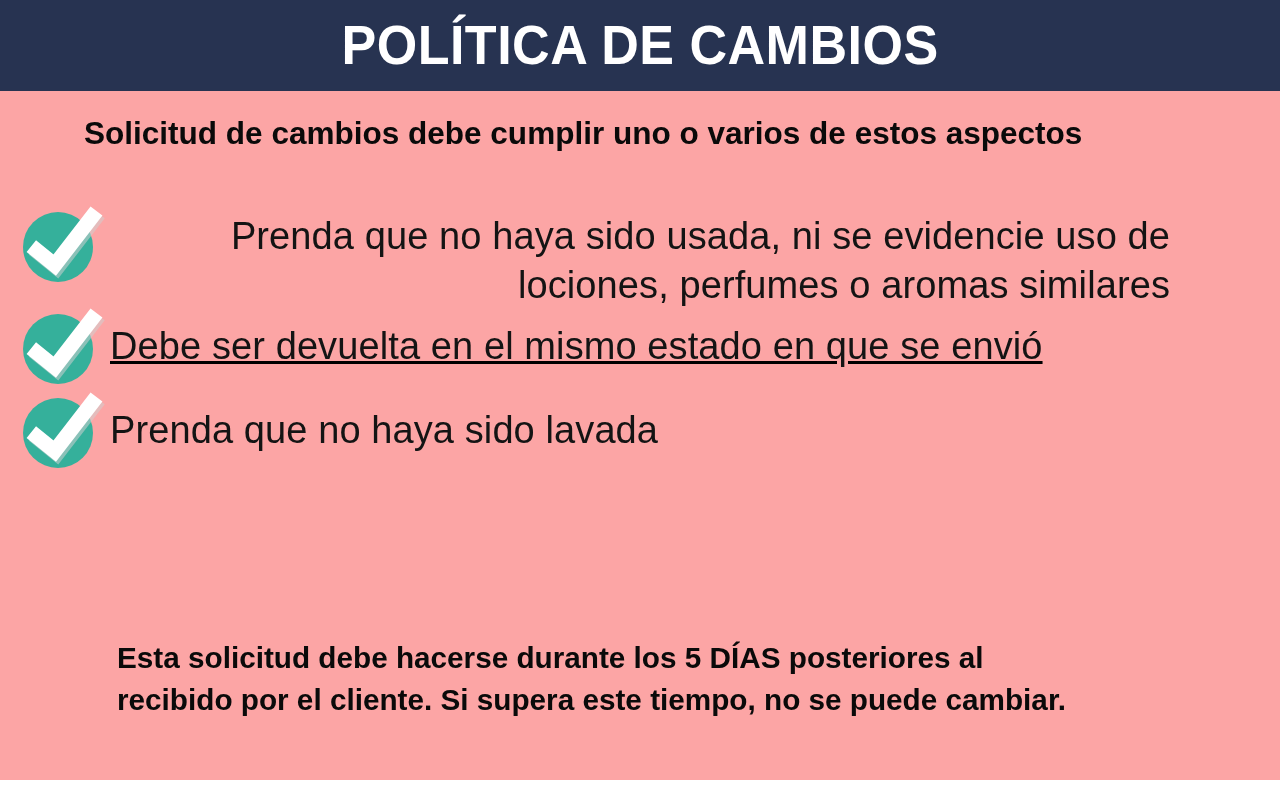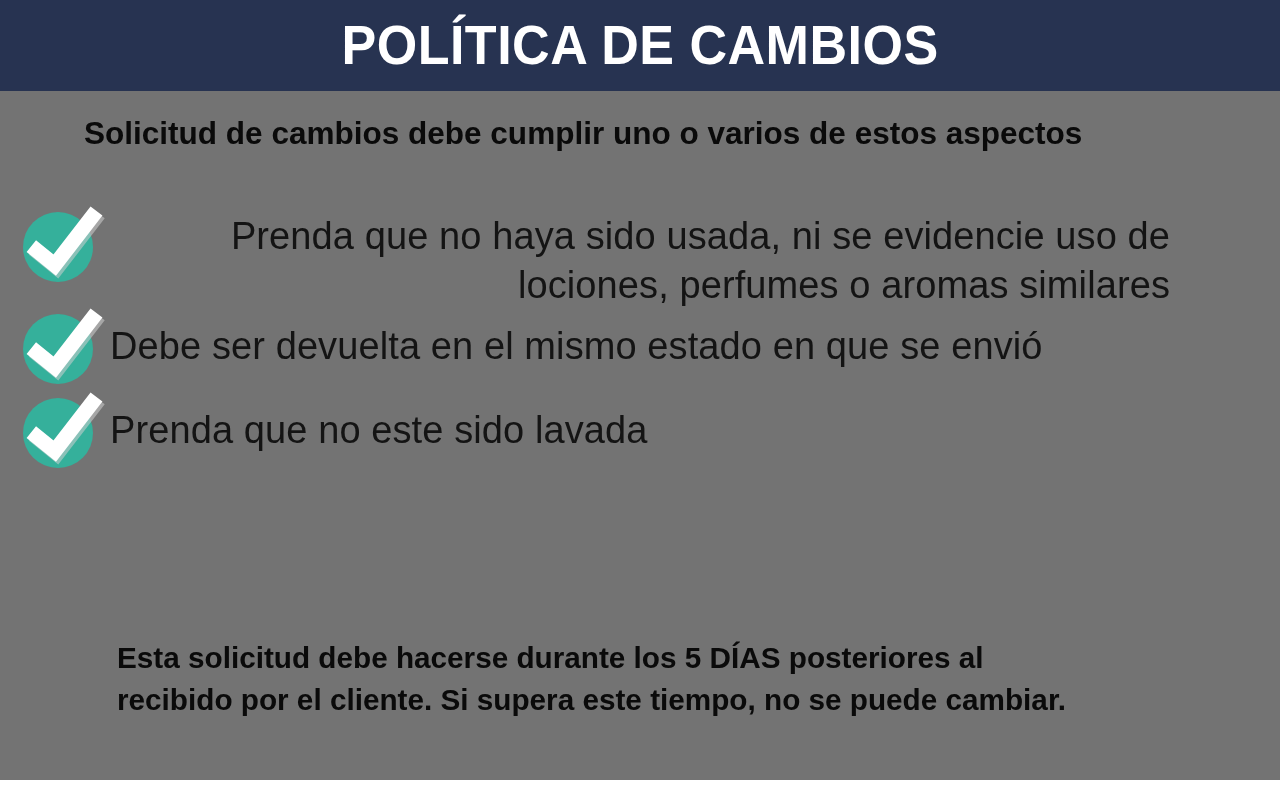--- a/index.html
+++ b/index.html
@@ -10,21 +10,21 @@
     width: 1280px;
     height: 800px;
     background: #ffffff;
     font-family: "Liberation Sans", sans-serif;
     overflow: hidden;
   }
   .slide {
     position: relative;
     width: 1280px;
     height: 780px;
-    background: #737373;
+    background: #fca5a5;
   }
 
   
   .header-bar {
     position: absolute;
     left: 0;
     top: 0;
     width: 1280px;
     height: 91px;
     background: #273351;
@@ -68,21 +68,21 @@
     top: 210px;
     width: 1280px;
   }
   .bullet-row {
     position: relative;
     display: flex;
     align-items: flex-start;
     margin-bottom: 4px;
   }
   .bullet-row.r1 { margin-bottom: 2px; text-align: right; }
-  .bullet-row.r2 { margin-bottom: 10px; }
+  .bullet-row.r2 { margin-bottom: 10px; text-decoration: underline; }
 
   .check-wrap {
     position: relative;
     width: 72px;
     height: 72px;
     flex: 0 0 72px;
     margin-left: 23px;
     margin-top: 2px;
   }
   .check-circle {
@@ -176,21 +176,21 @@
     <div class="bullet-row r3">
       <div class="check-wrap">
         <div class="check-circle"></div>
         <svg class="check-svg" viewBox="0 0 86 80">
           <g transform="rotate(-6 43 40)">
             <path d="M16 40 L32 56 L74 12" fill="none" stroke="#cfcfcf" stroke-width="15" stroke-linecap="square" stroke-linejoin="miter" transform="translate(2,3)" opacity="0.55"></path>
             <path d="M16 40 L32 56 L74 12" fill="none" stroke="#ffffff" stroke-width="15" stroke-linecap="square" stroke-linejoin="miter"></path>
           </g>
         </svg>
       </div>
-      <div class="bullet-text">Prenda que no este sido lavada</div>
+      <div class="bullet-text">Prenda que no haya sido lavada</div>
     </div>
 
   </div>
 
   <div class="footer-note">
     <span class="footer-line">Esta solicitud debe hacerse durante los 5 DÍAS posteriores al</span>
     <span class="footer-line">recibido por el cliente. Si supera este tiempo, no se puede cambiar.</span>
   </div>
 
 </div>

